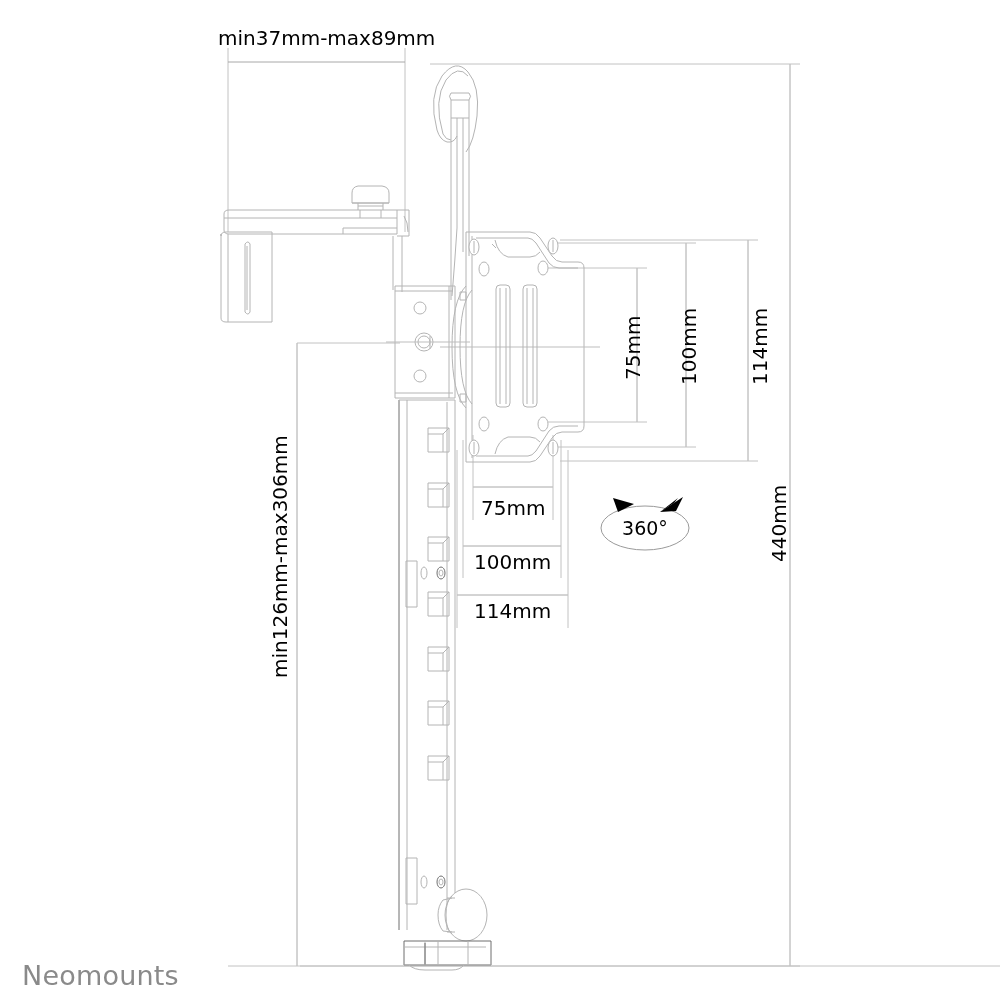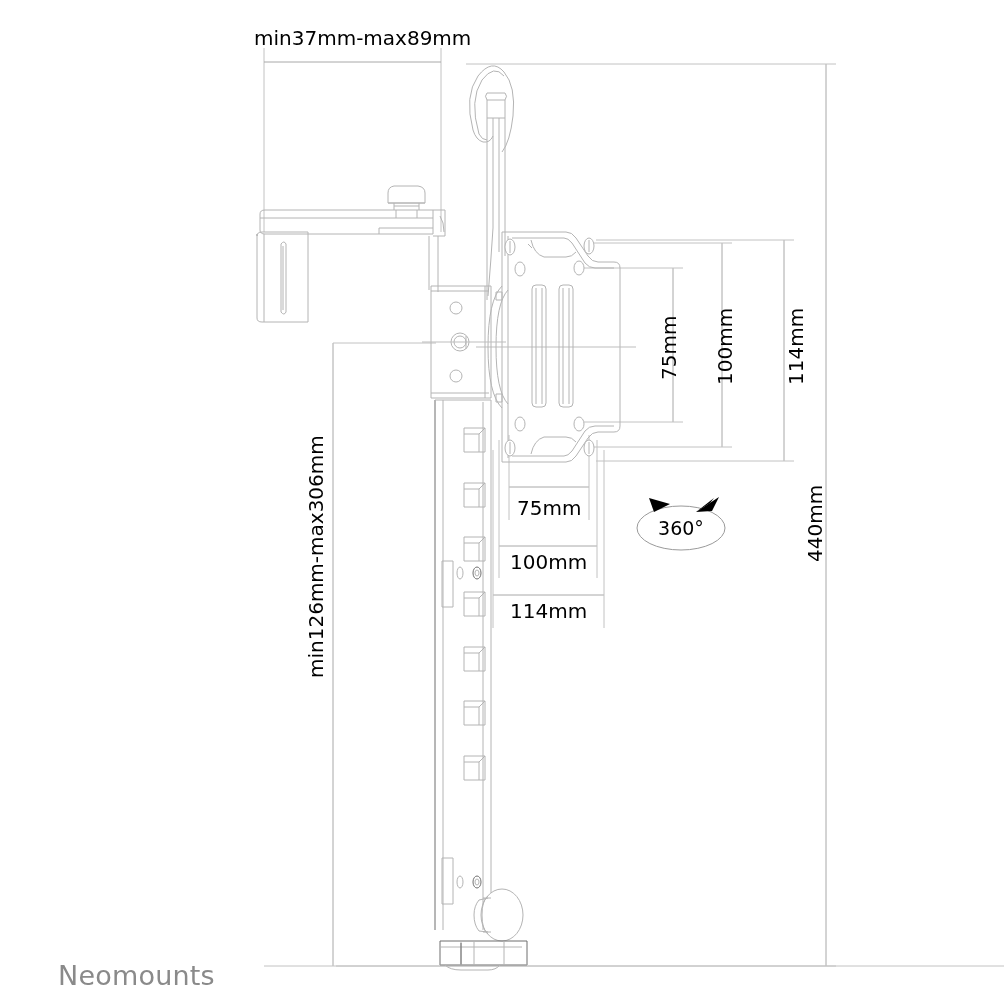--- a/index.html
+++ b/index.html
@@ -14,21 +14,20 @@
     position: relative;
     overflow: hidden;
     font-family: "DejaVu Sans", "Liberation Sans", sans-serif;
   }
   #drawing-root {
     position: absolute;
     left: 0;
     top: 0;
     width: 849px;
     height: 1004px;
-    margin-left: 36px;
   }
   svg.cad {
     display: block;
     width: 1004px;
     height: 1004px;
   }
   .dimtext {
     font-family: "DejaVu Sans", "Liberation Sans", sans-serif;
     font-size: 20px;
     fill: #000000;

